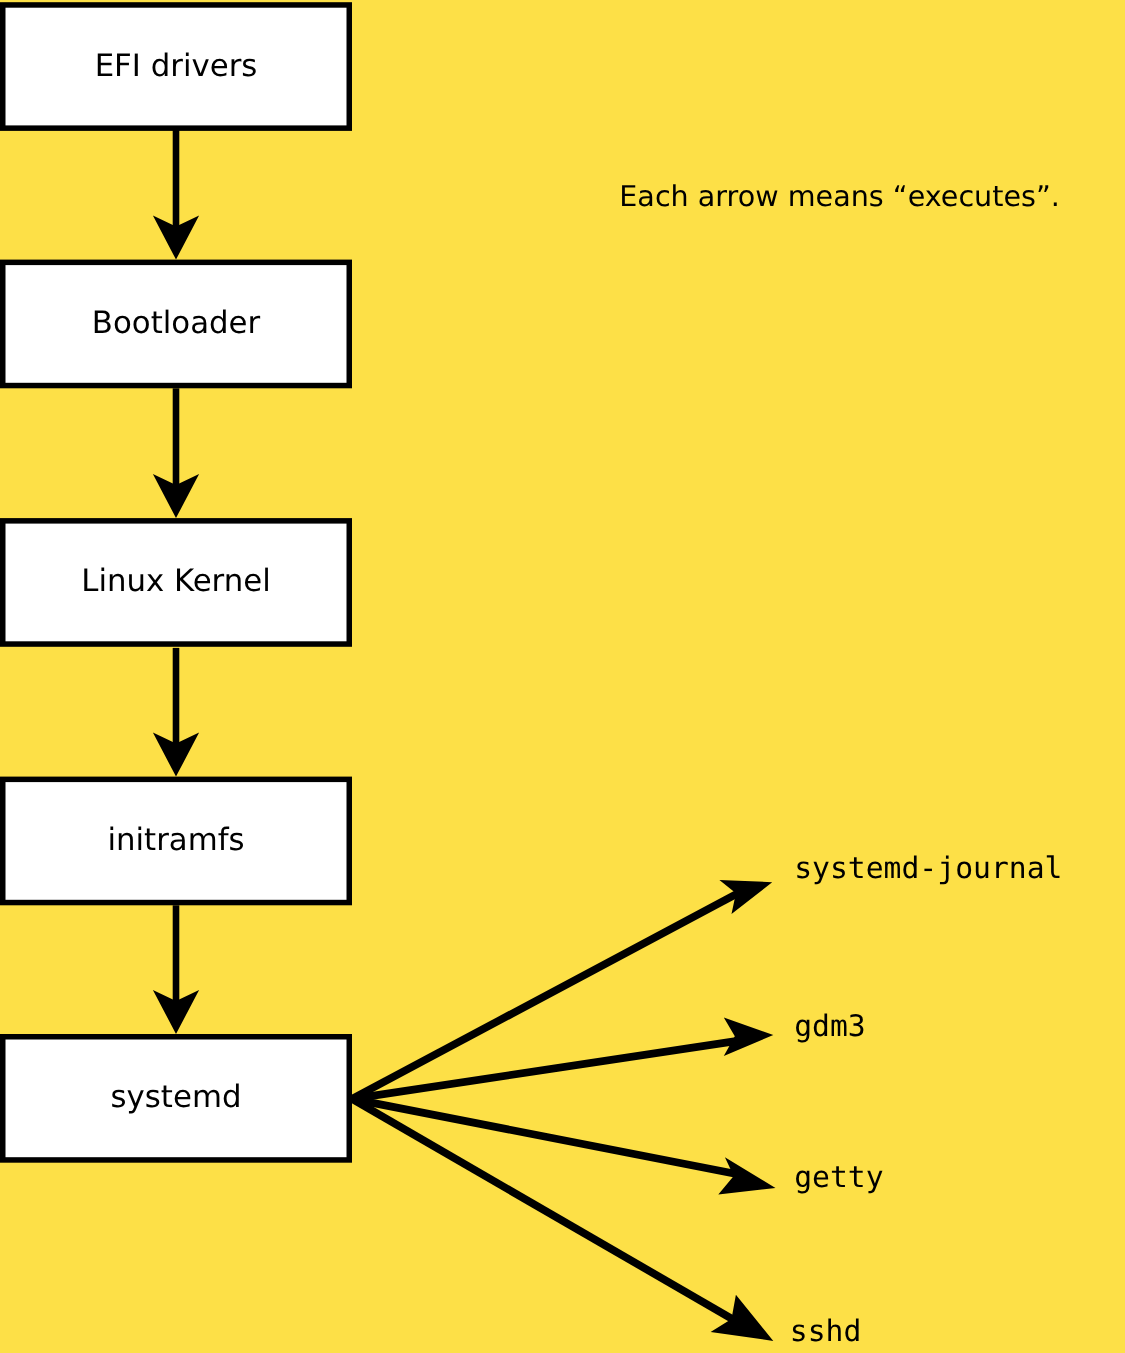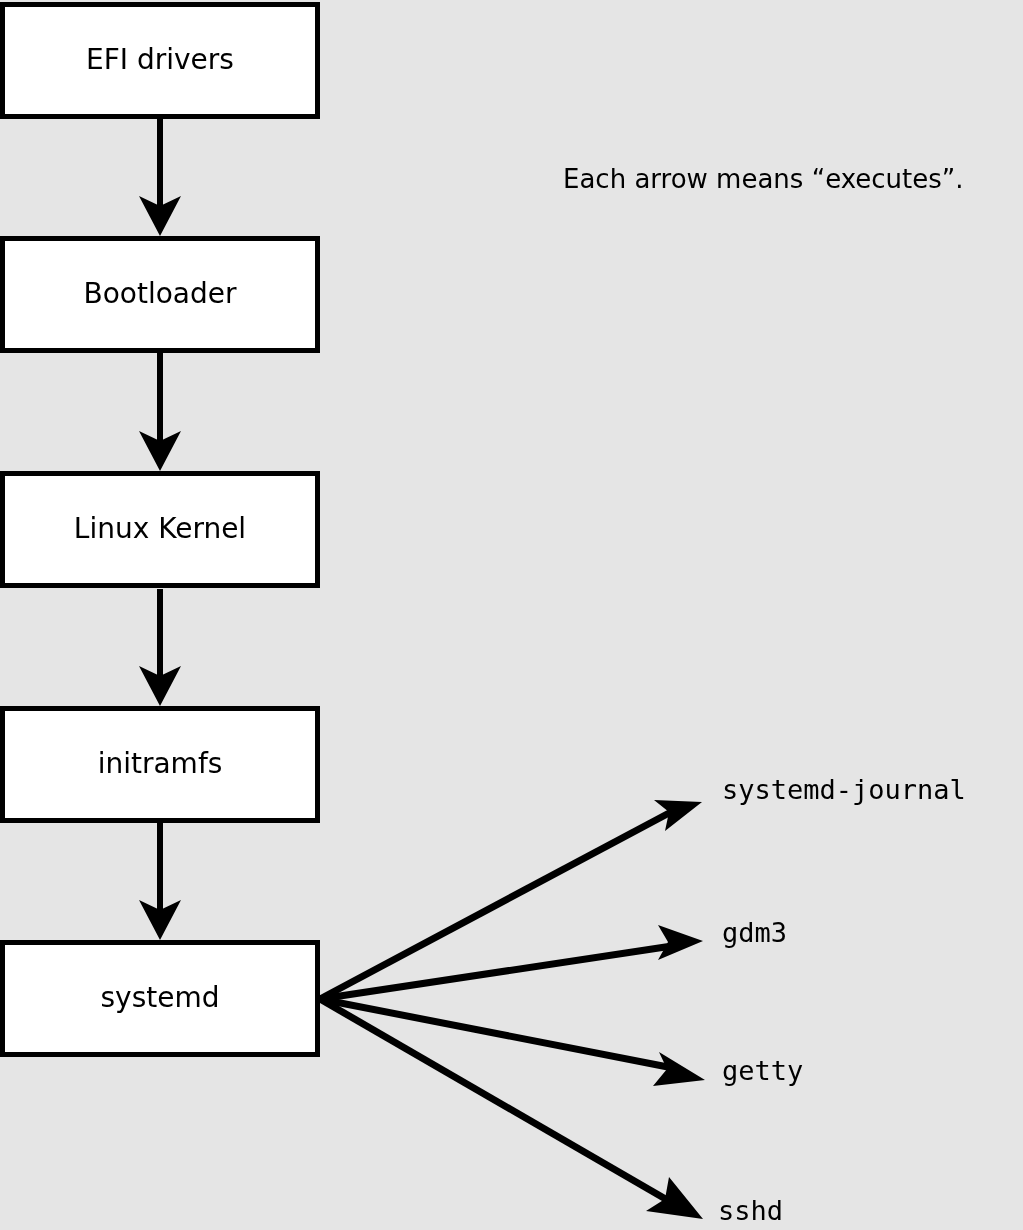--- a/index.html
+++ b/index.html
@@ -7,21 +7,21 @@
     padding: 0;
     background: #ffffff;
   }
   body {
     font-family: "DejaVu Sans", "Liberation Sans", sans-serif;
   }
   #canvas {
     position: relative;
     width: 1023px;
     height: 1230px;
-    background: #e5e5e5;
+    background: #fde047;
     overflow: hidden;
   }
   #diagram-svg {
     position: absolute;
     top: 0;
     left: 0;
     width: 1023px;
     height: 1230px;
     display: block;
   }

